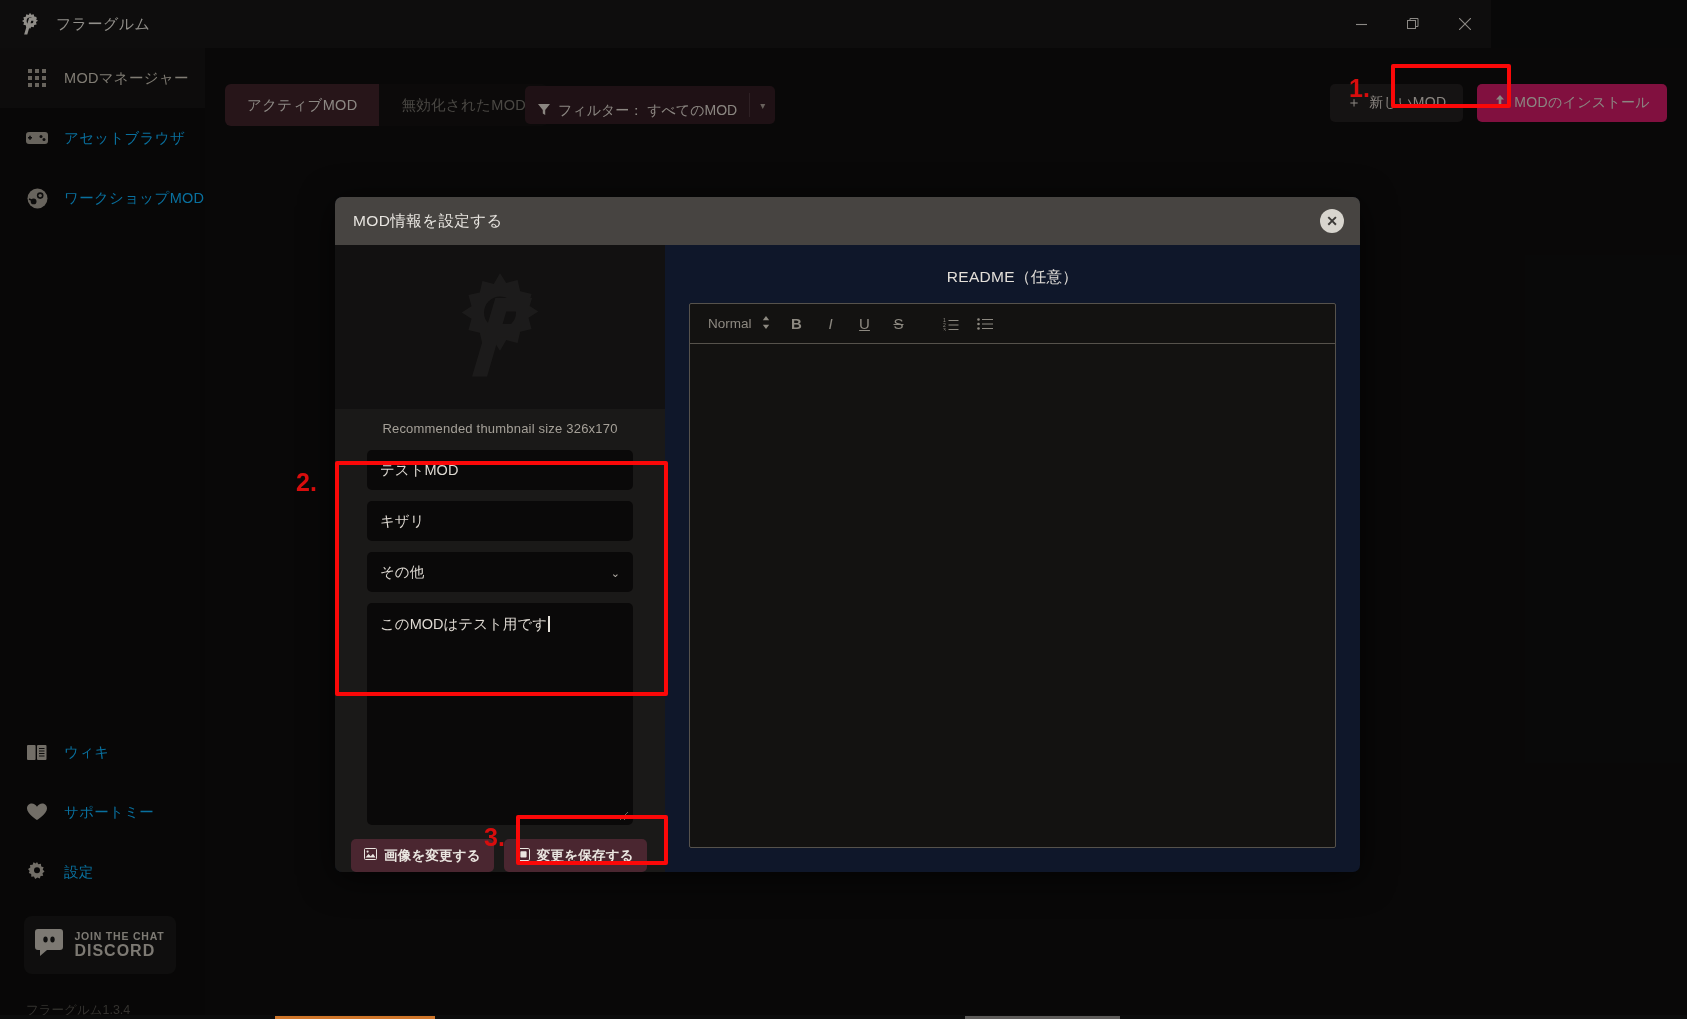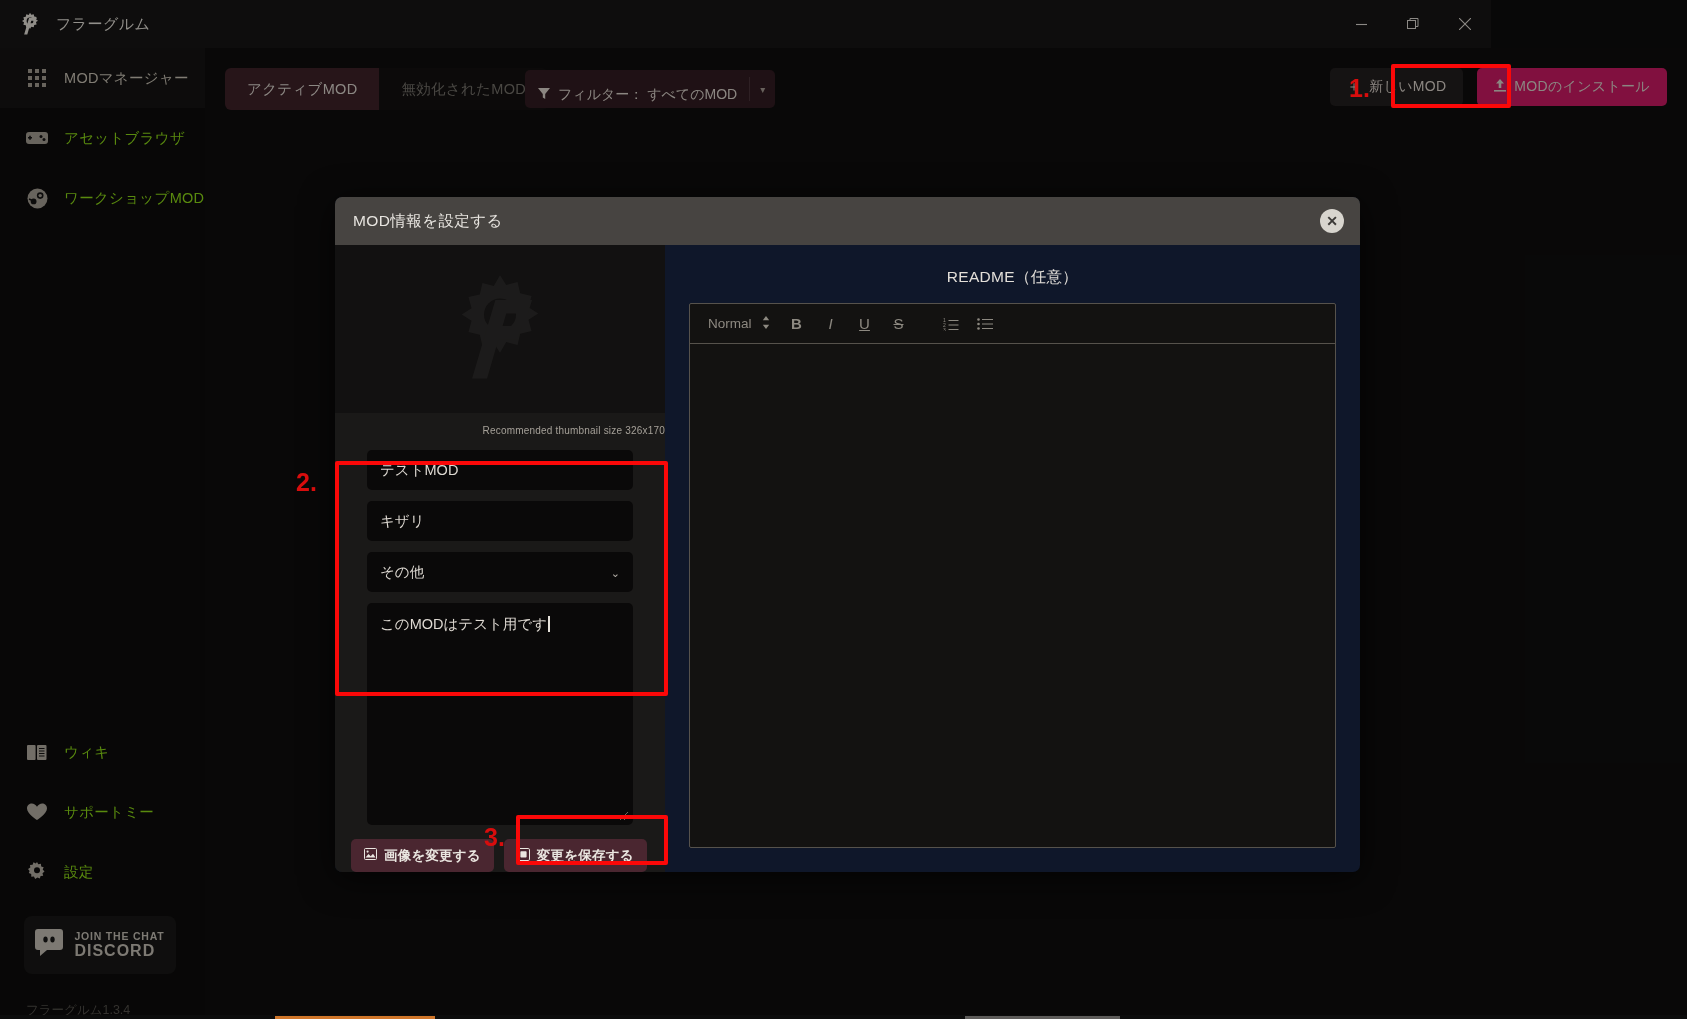--- a/index.html
+++ b/index.html
@@ -25,21 +25,21 @@
     justify-content: center; color: #cfcbc4;
   }
 
   
   .sidebar {
     position: absolute; top: 48px; left: 0; width: 205px; height: 971px;
     background: #0c0b0b; display: flex; flex-direction: column;
   }
   .side-item {
     height: 60px; display: flex; align-items: center; padding-left: 26px;
-    color: #84cc16; font-size: 14.5px; letter-spacing: .3px;
+    color: #0ea5e9; font-size: 14.5px; letter-spacing: .3px;
   }
   .side-item.active { background: #141312; color: #bdb7ab; }
   .side-ico {
     width: 22px; height: 22px; margin-right: 16px; flex: none;
     display: flex; align-items: center; justify-content: center;
   }
   .side-spacer { flex: 1 1 auto; }
   .discord-card {
     margin: 14px 0 0 24px; width: 152px; height: 58px; border-radius: 8px;
     background: #171615; display: flex; align-items: center; justify-content: center;
@@ -49,21 +49,21 @@
   .dc-1 { font-size: 10.5px; font-weight: bold; color: #b8b3aa; letter-spacing: .8px; }
   .dc-2 { font-size: 16px; font-weight: bold; color: #b8b3aa; letter-spacing: 1px; margin-top: 2px;}
   .version { margin: 28px 0 0 26px; font-size: 12.5px; color: #4e4b46; }
 
   
   .content {
     position: absolute; top: 48px; left: 205px;
     width: 1482px; height: 971px; background: #0e0d0d;
   }
   .toolbar {
-    position: absolute; top: 20px; left: 0; width: 1482px; height: 42px; text-decoration: underline;
+    position: absolute; top: 36px; left: 0; width: 1482px; height: 42px; text-decoration: underline;
   }
   .tabgroup {
     position: absolute; left: 20px; top: 0; height: 42px;
     background: #121010; border-radius: 6px; display: flex; overflow: hidden;
   }
   .tab {
     padding: 0 22px; height: 42px; display: flex; align-items: center;
     font-size: 14.5px; color: #6e6a64; letter-spacing: .3px;
   }
   .tab.active { background: #3a1f26; color: #cfc9c2; }
@@ -109,21 +109,21 @@
 
   .left-pane {
     width: 330px; background: #1a1918; display: flex; flex-direction: column;
     flex: none;
   }
   .thumb {
     height: 184px; background: #121111; display: flex;
     align-items: center; justify-content: center;
   }
   .thumb-hint {
-    text-align: right; font-size: 10px; color: #a5a098;
+    text-align: center; font-size: 13px; color: #a5a098;
     padding: 12px 0 14px; letter-spacing: .2px;
   }
   .fields { padding: 0 32px; display: flex; flex-direction: column; gap: 11px; }
   .fld {
     height: 40px; background: #0a0909; border: none; border-radius: 5px;
     color: #ded9d2; font-size: 14.5px; padding: 0 13px;
     font-family: "Liberation Sans", sans-serif; outline: none; width: 100%;
   }
   .sel-wrap { position: relative; }
   .sel-caret {

